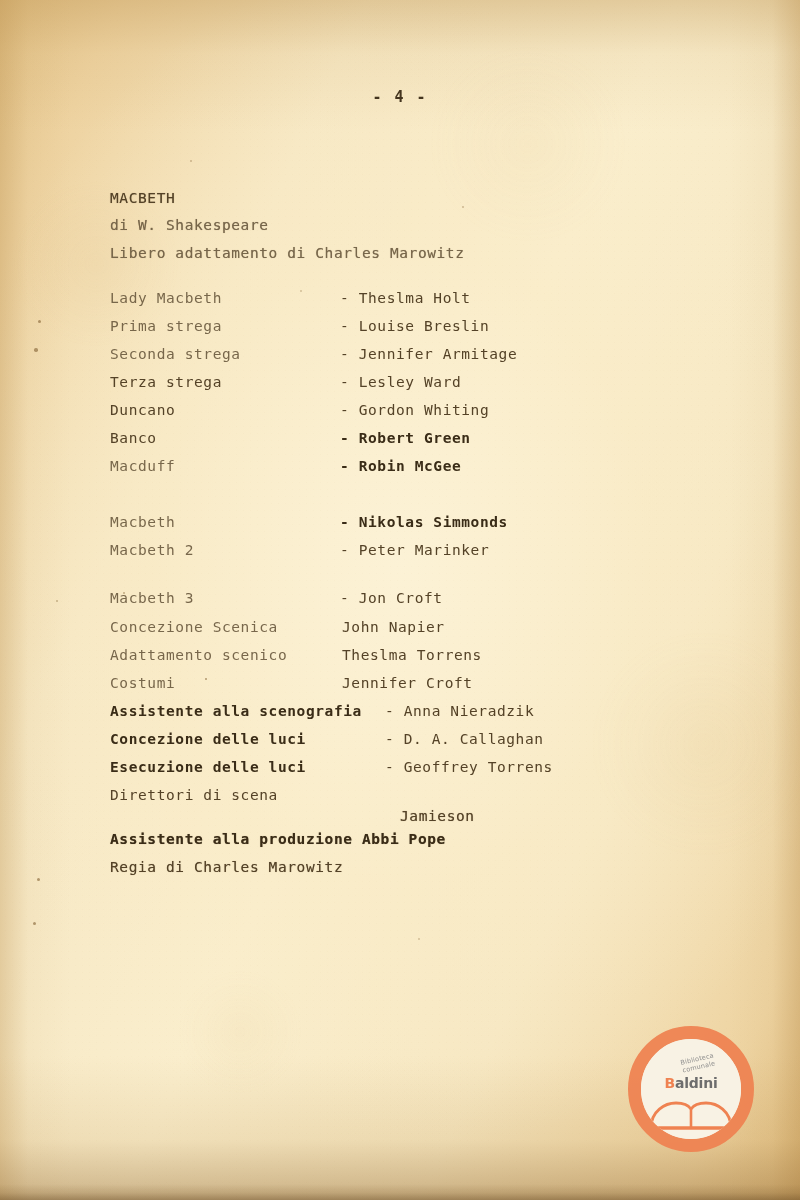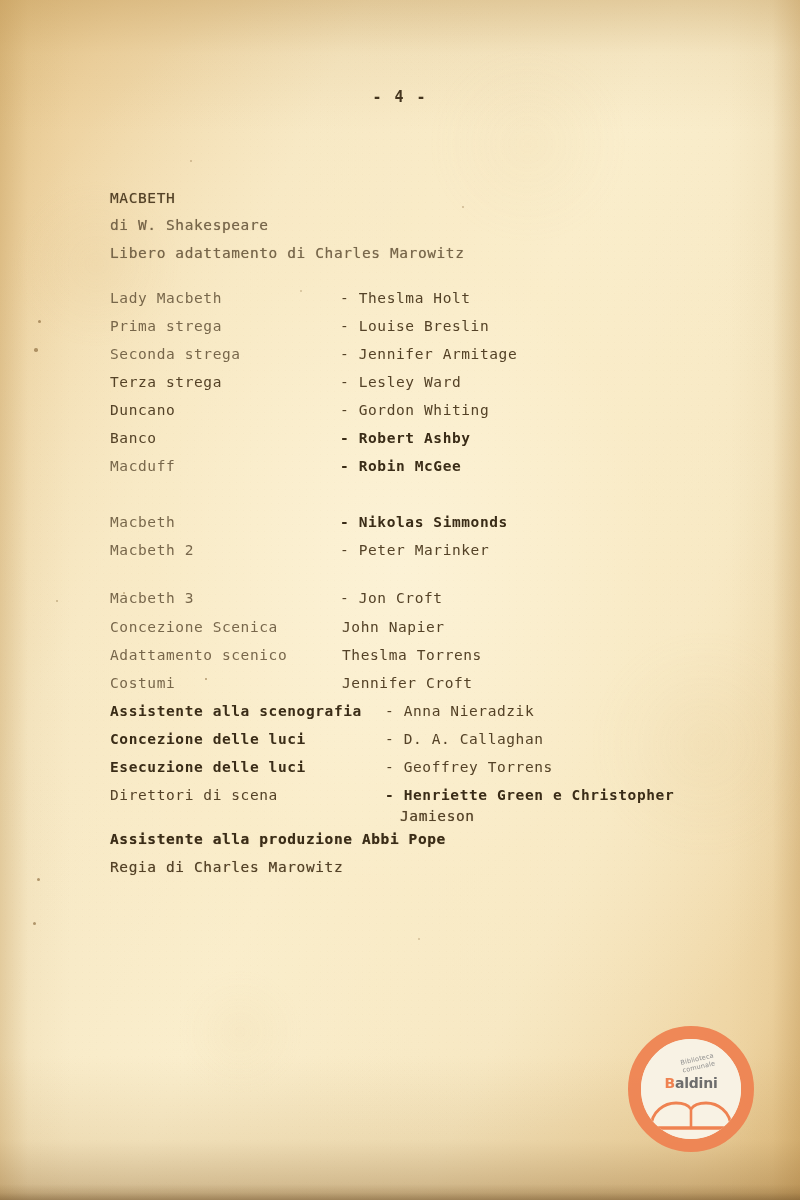--- a/index.html
+++ b/index.html
@@ -234,21 +234,21 @@
     <div class="row" style="top:374px;">
       <span class="role ink-mid">Terza strega</span>
       <span class="val dashcol ink-mid">- Lesley Ward</span>
     </div>
     <div class="row" style="top:402px;">
       <span class="role ink-mid">Duncano</span>
       <span class="val dashcol ink-mid">- Gordon Whiting</span>
     </div>
     <div class="row" style="top:430px;">
       <span class="role ink-mid">Banco</span>
-      <span class="val dashcol ink-dark">- Robert Ashby</span>
+      <span class="val dashcol ink-dark">- Robert Green</span>
     </div>
     <div class="row" style="top:458px;">
       <span class="role ink-light">Macduff</span>
       <span class="val dashcol ink-dark">- Robin McGee</span>
     </div>
     <div class="row" style="top:514px;">
       <span class="role ink-light">Macbeth</span>
       <span class="val dashcol ink-dark">- Nikolas Simmonds</span>
     </div>
     <div class="row" style="top:542px;">
@@ -282,21 +282,20 @@
     <div class="row" style="top:731px;">
       <span class="role ink-dark">Concezione delle luci</span>
       <span class="val ink-mid" style="left:275px;">- D. A. Callaghan</span>
     </div>
     <div class="row" style="top:759px;">
       <span class="role ink-dark">Esecuzione delle luci</span>
       <span class="val ink-mid" style="left:275px;">- Geoffrey Torrens</span>
     </div>
     <div class="row" style="top:787px;">
       <span class="role ink-mid">Direttori di scena</span>
-      <span class="val ink-dark" style="left:275px;">- Henriette Green e Christopher</span>
     </div>
     <div class="tw ink-mid" style="left:400px; top:808px;">Jamieson</div>
 
     <div class="tw ink-dark" style="left:110px; top:831px;">Assistente alla produzione Abbi Pope</div>
     <div class="tw ink-mid" style="left:110px; top:859px;">Regia di Charles Marowitz</div>
 
     <div class="speck" style="left:38px;  top:320px; width:3px;   height:3px;"></div>
     <div class="speck" style="left:34px;  top:348px; width:3.5px; height:3.5px;"></div>
     <div class="speck" style="left:56px;  top:600px; width:2px;   height:2px; opacity:.45;"></div>
     <div class="speck" style="left:37px;  top:878px; width:3px;   height:3px;"></div>

